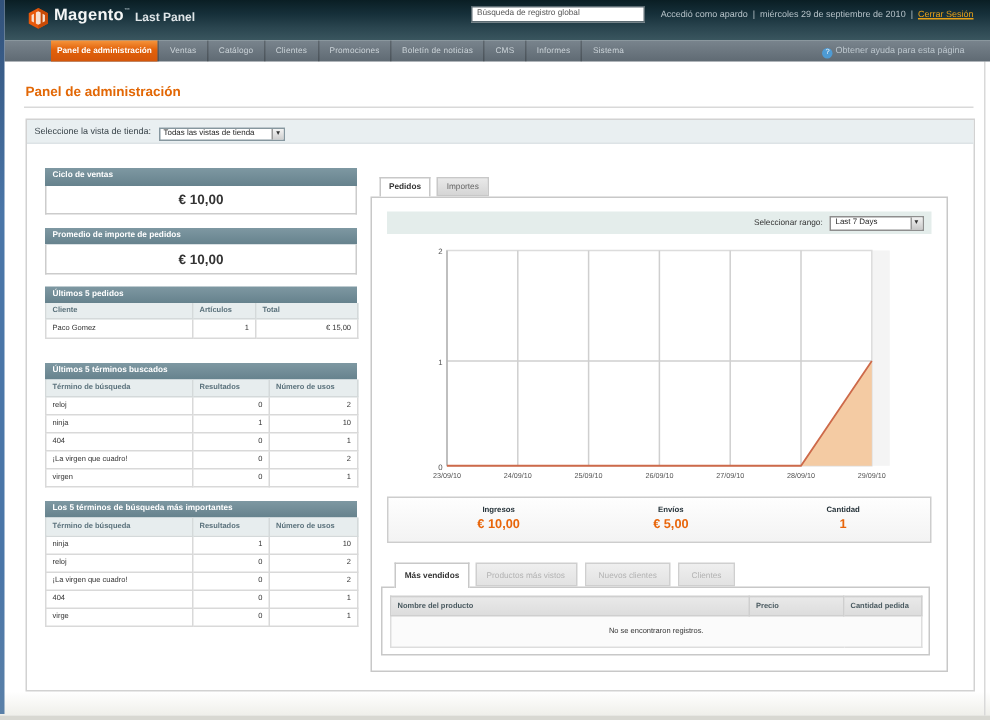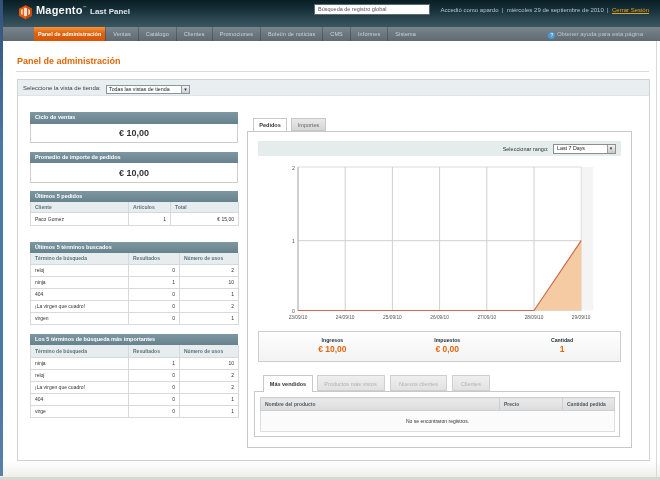--- a/index.html
+++ b/index.html
@@ -230,22 +230,22 @@
       <text x="323.2" y="158.5">29/09/10</text>
     </g>
   </svg>
 
   <div class="abs" style="left:258px;top:331px;width:362.5px;height:31px;border:1px solid #cdcdcd;background:linear-gradient(180deg,#fefefe,#f3f3f3);display:flex;padding-left:16px;">
     <div class="st">
         <div class="sl">Ingresos</div>
         <div class="sv">€ 10,00</div>
       </div>
     <div class="st">
-        <div class="sl">Impuestos</div>
-        <div class="sv">€ 0,00</div>
+        <div class="sl">Envíos</div>
+        <div class="sv">€ 5,00</div>
       </div>
     <div class="st">
         <div class="sl">Cantidad</div>
         <div class="sv">1</div>
       </div>
   </div>
   <style>
     .st { flex:1; text-align:center; }
     .sl { margin-top:5px; font-size:5.2px; font-weight:bold; color:#26333a; }
     .sv { margin-top:1px; font-size:8.5px; font-weight:bold; color:#e8650a; }

